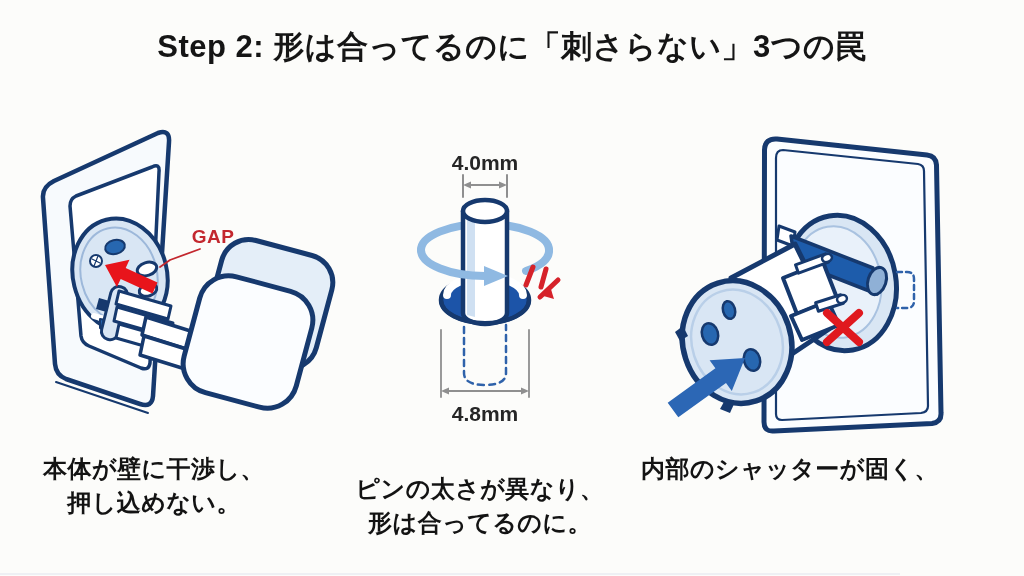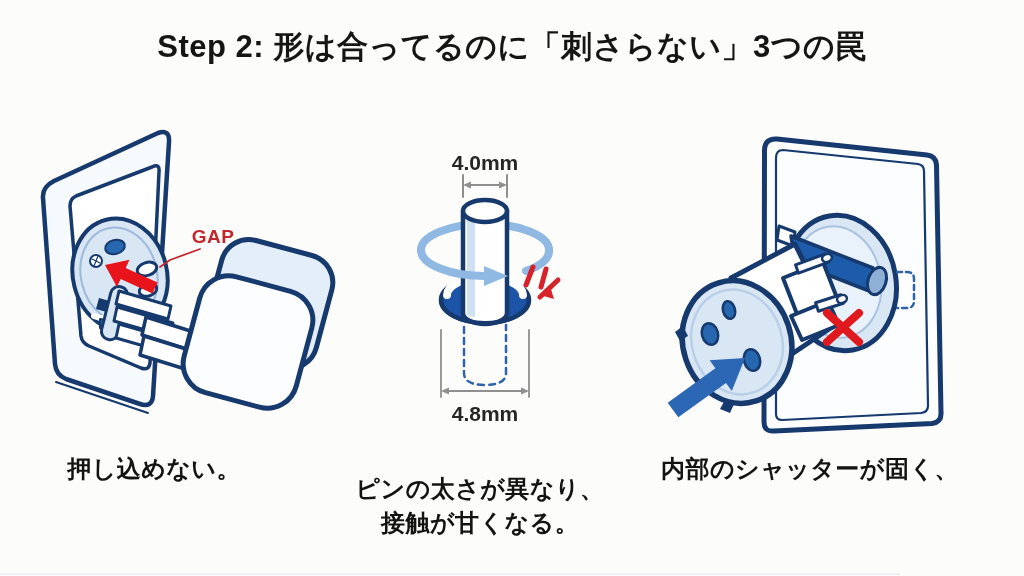--- a/index.html
+++ b/index.html
@@ -14,21 +14,21 @@
     letter-spacing:0.5px;
   }
   .panel-svg{position:absolute;}
   .caption{
     position:absolute;top:452px;text-align:center;
     font-size:24px;font-weight:700;color:#131313;line-height:34px;
     letter-spacing:0.5px;
   }
   .cap-left{left:4px;width:300px;}
   .cap-mid{left:330px;width:300px;margin-top:20px;}
-  .cap-right{left:650px;width:320px;}
+  .cap-right{left:630px;width:320px;}
   .bottom-rule{position:absolute;left:0;top:573px;width:900px;height:2px;background:#eef0f4;}
   svg path,svg polygon,svg rect,svg line,svg ellipse,svg circle{stroke-linejoin:round;stroke-linecap:round;}
   svg text{font-family:"Liberation Sans","DejaVu Sans",sans-serif;}
 </style>
 </head>
 <body>
 
 <div class="title">Step 2: 形は合ってるのに「刺さらない」3つの罠</div>
 
 <svg class="panel-svg" style="left:20px;top:110px" width="330" height="335" viewBox="0 0 330 335">
@@ -170,23 +170,24 @@
 
   <polygon points="2.7,292.7 50.4,258.3 44.6,250.2 80,248 66.8,281.0 61.0,272.9 13.3,307.3" fill="#2c67b5"></polygon>
 
   <g stroke="#e0191f" stroke-width="8" fill="none">
     <path d="M 162,203 L 194,232"></path>
     <path d="M 194,203 L 162,232"></path>
   </g>
 </svg>
 
 <div class="caption cap-left">
+  <div>本体が壁に干渉し、</div>
   <div>押し込めない。</div>
 </div>
 <div class="caption cap-mid">
   <div>ピンの太さが異なり、</div>
-  <div>接触が甘くなる。</div>
+  <div>形は合ってるのに。</div>
 </div>
 <div class="caption cap-right">
   <div>内部のシャッターが固く、</div>
 </div>
 
 <div class="bottom-rule"></div>
 
 </body></html>

